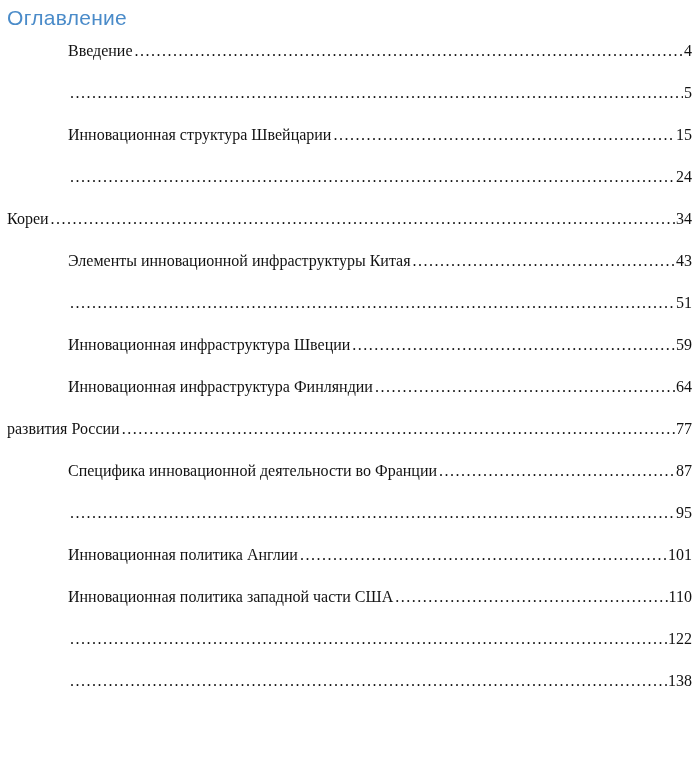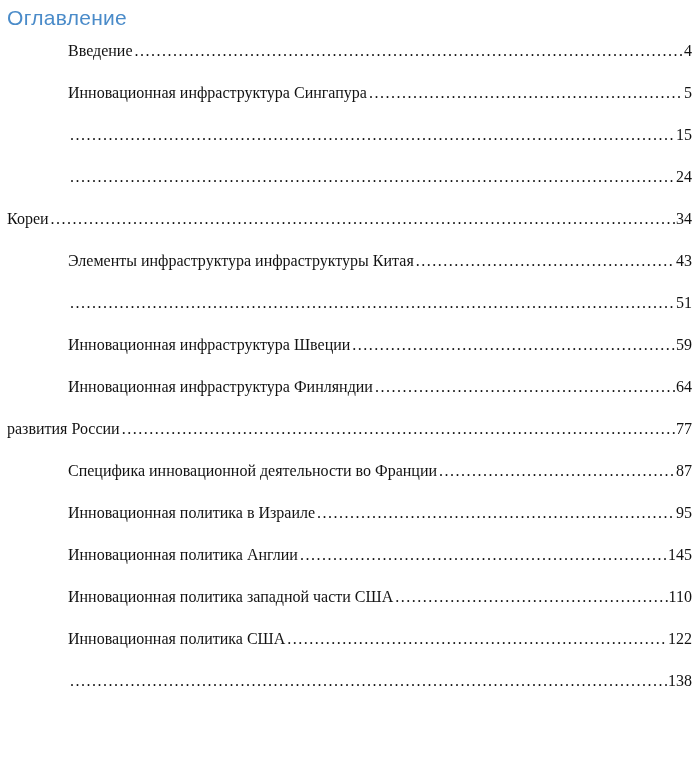--- a/index.html
+++ b/index.html
@@ -76,47 +76,47 @@
   <div class="toc-entries" style="color: rgb(18, 18, 18);">
       <div class="entry">
         <div class="lastline first">
           <span class="title">Введение</span>
           <span class="dots">........................................................................................................................................................................................................</span>
           <span class="pagenum">4</span>
         </div>
       </div>
       <div class="entry">
         <div class="lastline first">
-          <span class="title">Инновационная инфраструктура Сингапура</span>
           <span class="dots">........................................................................................................................................................................................................</span>
           <span class="pagenum">5</span>
         </div>
       </div>
       <div class="entry">
         <div class="lastline first">
+          <span class="title">Инновационная структура Швейцарии</span>
           <span class="dots">........................................................................................................................................................................................................</span>
           <span class="pagenum">15</span>
         </div>
       </div>
       <div class="entry">
         <div class="lastline first">
           <span class="dots">........................................................................................................................................................................................................</span>
           <span class="pagenum">24</span>
         </div>
       </div>
       <div class="entry">
         <div class="lastline">
           <span class="title">Кореи</span>
           <span class="dots">........................................................................................................................................................................................................</span>
           <span class="pagenum">34</span>
         </div>
       </div>
       <div class="entry">
         <div class="lastline first">
-          <span class="title">Элементы инфраструктура инфраструктуры Китая</span>
+          <span class="title">Элементы инновационной инфраструктуры Китая</span>
           <span class="dots">........................................................................................................................................................................................................</span>
           <span class="pagenum">43</span>
         </div>
       </div>
       <div class="entry">
         <div class="lastline first">
           <span class="dots">........................................................................................................................................................................................................</span>
           <span class="pagenum">51</span>
         </div>
       </div>
@@ -143,42 +143,40 @@
       </div>
       <div class="entry">
         <div class="lastline first">
           <span class="title">Специфика инновационной деятельности во Франции</span>
           <span class="dots">........................................................................................................................................................................................................</span>
           <span class="pagenum">87</span>
         </div>
       </div>
       <div class="entry">
         <div class="lastline first">
-          <span class="title">Инновационная политика в Израиле</span>
           <span class="dots">........................................................................................................................................................................................................</span>
           <span class="pagenum">95</span>
         </div>
       </div>
       <div class="entry">
         <div class="lastline first">
           <span class="title">Инновационная политика Англии</span>
           <span class="dots">........................................................................................................................................................................................................</span>
-          <span class="pagenum">145</span>
+          <span class="pagenum">101</span>
         </div>
       </div>
       <div class="entry">
         <div class="lastline first">
           <span class="title">Инновационная политика западной части США</span>
           <span class="dots">........................................................................................................................................................................................................</span>
           <span class="pagenum">110</span>
         </div>
       </div>
       <div class="entry">
         <div class="lastline first">
-          <span class="title">Инновационная политика США</span>
           <span class="dots">........................................................................................................................................................................................................</span>
           <span class="pagenum">122</span>
         </div>
       </div>
       <div class="entry">
         <div class="lastline first">
           <span class="dots">........................................................................................................................................................................................................</span>
           <span class="pagenum">138</span>
         </div>
       </div>

